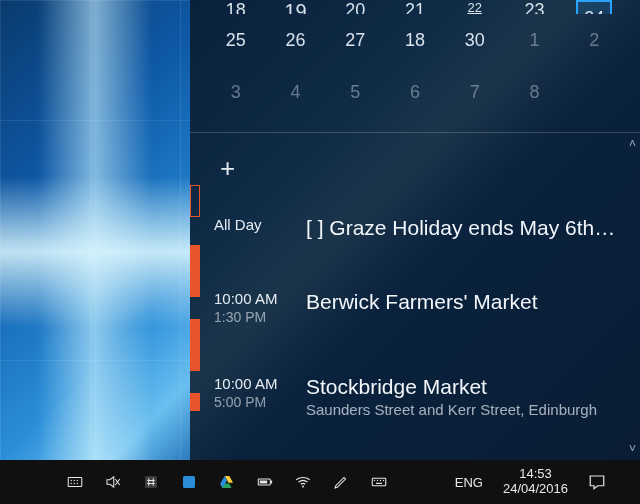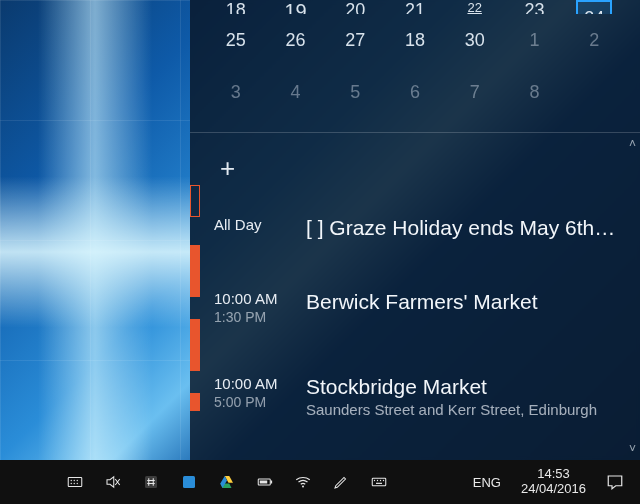--- a/index.html
+++ b/index.html
@@ -109,21 +109,21 @@
     z-index: 2;
     color: #e8e8e8;
   }
   .tray-left { display: flex; align-items: center; gap: 0; padding-left: 56px; }
   .tray-left .ticon, .tray-right .ticon {
     width: 38px; height: 44px; display:flex; align-items:center; justify-content:center;
     font-size: 16px; cursor: pointer;
   }
   .tray-left .ticon svg, .tray-right .ticon svg { width: 18px; height: 18px; fill: #e6e6e6; }
   .spacer { flex: 1; }
-  .tray-right { display: flex; align-items: center; padding-right: 6px; }
+  .tray-right { display: flex; align-items: center; padding-right: 24px; }
   .lang { font-size: 13px; padding: 0 10px; cursor: pointer; }
   .clock { text-align: center; font-size: 13px; line-height: 1.15; padding: 0 10px; cursor: pointer; }
   .notif { width: 34px; display:flex; align-items:center; justify-content:center; cursor:pointer; }
 </style>
 </head>
 <body>
 
 <div class="wallpaper"></div>
 
 <div class="panel">

